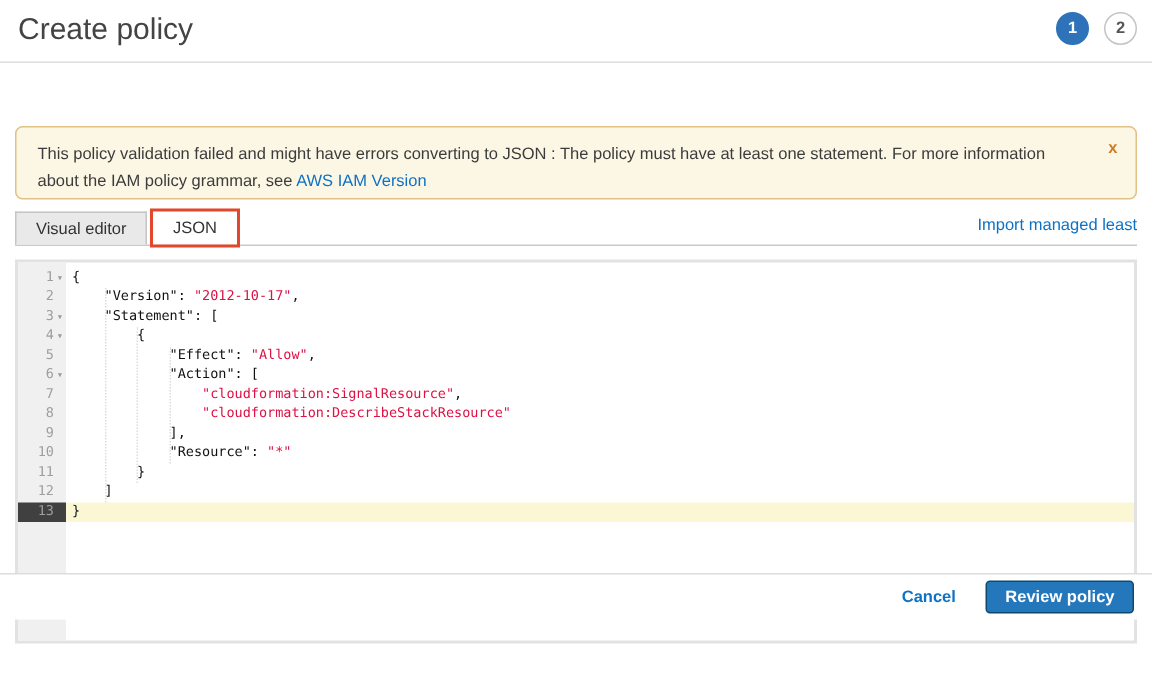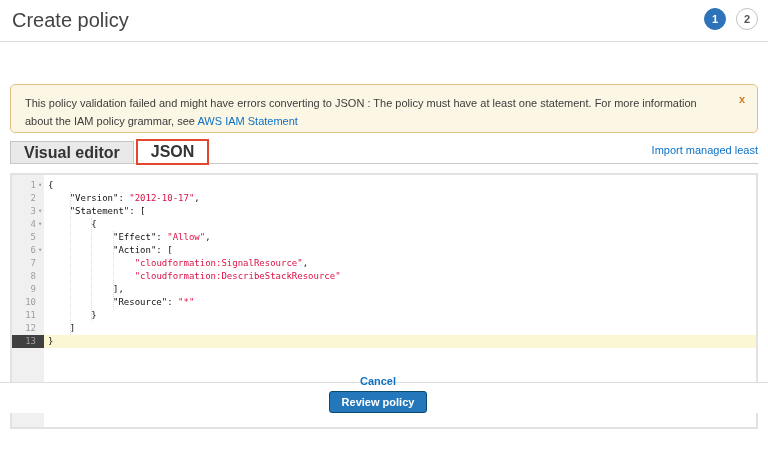--- a/index.html
+++ b/index.html
@@ -25,22 +25,22 @@
   .alert { position:absolute; top:84px; left:10px; right:10px; height:49px;
            background:#fcf6e4; border:1px solid #e2c186; border-radius:5px;
            padding:9px 34px 0 14px; font-size:11px; line-height:18px; color:#3c3c3c; }
   .alert-close { position:absolute; top:5px; right:12px; color:#cf7b22; font-weight:bold;
                  font-size:11px; cursor:pointer; }
 
   
   .tabbar { position:absolute; top:141px; left:10px; right:10px; height:23px;
             border-bottom:1px solid #c9c9c9; }
   .tabs { position:absolute; left:0; bottom:0; display:flex; gap:4px; }
-  .tab { height:22px; padding:0 13px; display:flex; align-items:center; font-size:16px;
-         font-weight:bold; color:#333; cursor:pointer; }
+  .tab { height:22px; padding:0 13px; display:flex; align-items:center; font-size:11px;
+         font-weight:normal; color:#333; cursor:pointer; }
   .tab.inactive { background:#e9e9e9; border:1px solid #c5c5c5; border-bottom:none; }
   .tab.active { background:#fff; }
   .tab.annotated { outline:2px solid #e3462c; outline-offset:0; }
   .import-link { position:absolute; right:0; top:3px; font-size:11px; }
 
   
   .editor { position:absolute; top:173px; left:10px; right:10px; height:256px;
             border:2px solid #e2e2e2; background:#fff; overflow:hidden;
             font-family:"DejaVu Sans Mono", monospace; font-size:9px; }
   .gutter-bg { position:absolute; top:0; bottom:0; left:0; width:32px; background:#f0f0f0; }
@@ -52,42 +52,42 @@
   .gutter-fold { width:8px; text-align:center; color:#9a9a9a; font-size:7px; }
   .code-cell { flex:1; white-space:pre; padding-left:4px; color:#111; }
   .code-row.active .code-cell { background:#fbf7d4; }
   .code-row.active .gutter-cell { background:#404040; }
   .seg-s { color:#dd1144; }
   .indent-guide { position:absolute; width:0; border-left:1px dotted #dcdcdc; }
 
   
   .footer { position:absolute; bottom:0; left:0; right:0; height:31px; border-top:1px solid #ddd;
             background:#fff; display:flex; align-items:center; justify-content:flex-end;
-            gap:4px; padding-right:12px;flex-direction:column; }
+            gap:20px; padding-right:12px; }
   .cancel-link { font-size:11px; font-weight:bold; }
   .review-btn { background:#2577bb; border:1px solid #0c4a6e; color:#fff; font-size:11px;
                 font-weight:bold; border-radius:3px; padding:4px 12px; cursor:pointer;
                 font-family:"Liberation Sans", sans-serif; }
 </style>
 </head>
 <body>
 
 <div class="page">
 
   <div class="header">
     <div class="page-title">Create policy</div>
     <div class="steps">
         <div class="step active">1</div>
         <div class="step inactive">2</div>
       </div>
   </div>
   <div class="top-divider"></div>
 
 
-  <div class="alert"><span>This policy validation failed and might have errors converting to JSON : The policy must have at least one statement. For more information about the IAM policy grammar, see </span><a class="link">AWS IAM Statement</a>
+  <div class="alert"><span>This policy validation failed and might have errors converting to JSON : The policy must have at least one statement. For more information about the IAM policy grammar, see </span><a class="link">AWS IAM Version</a>
     <span class="alert-close">x</span>
   </div>
 
   <div class="tabbar">
     <div class="tabs">
         <div class="tab inactive">Visual editor</div>
         <div class="tab active annotated">JSON</div>
       </div>
     <a class="import-link">Import managed least</a>
   </div>

